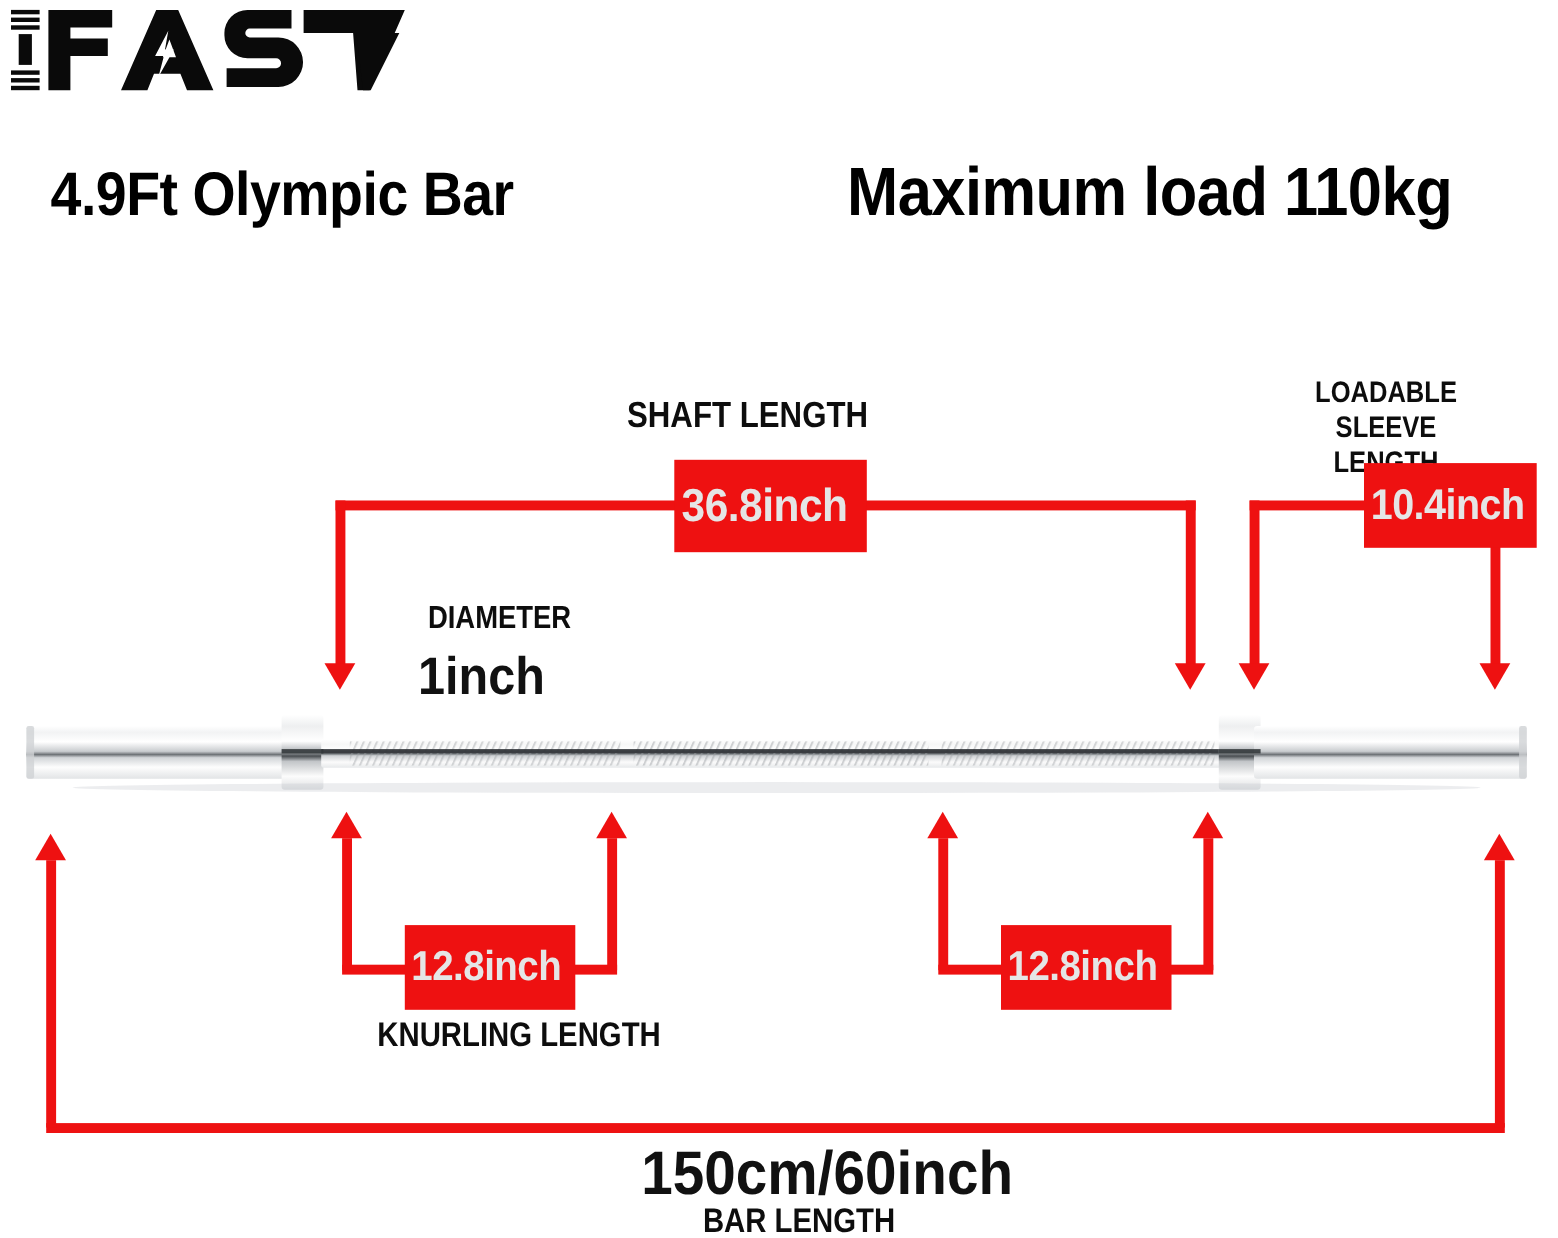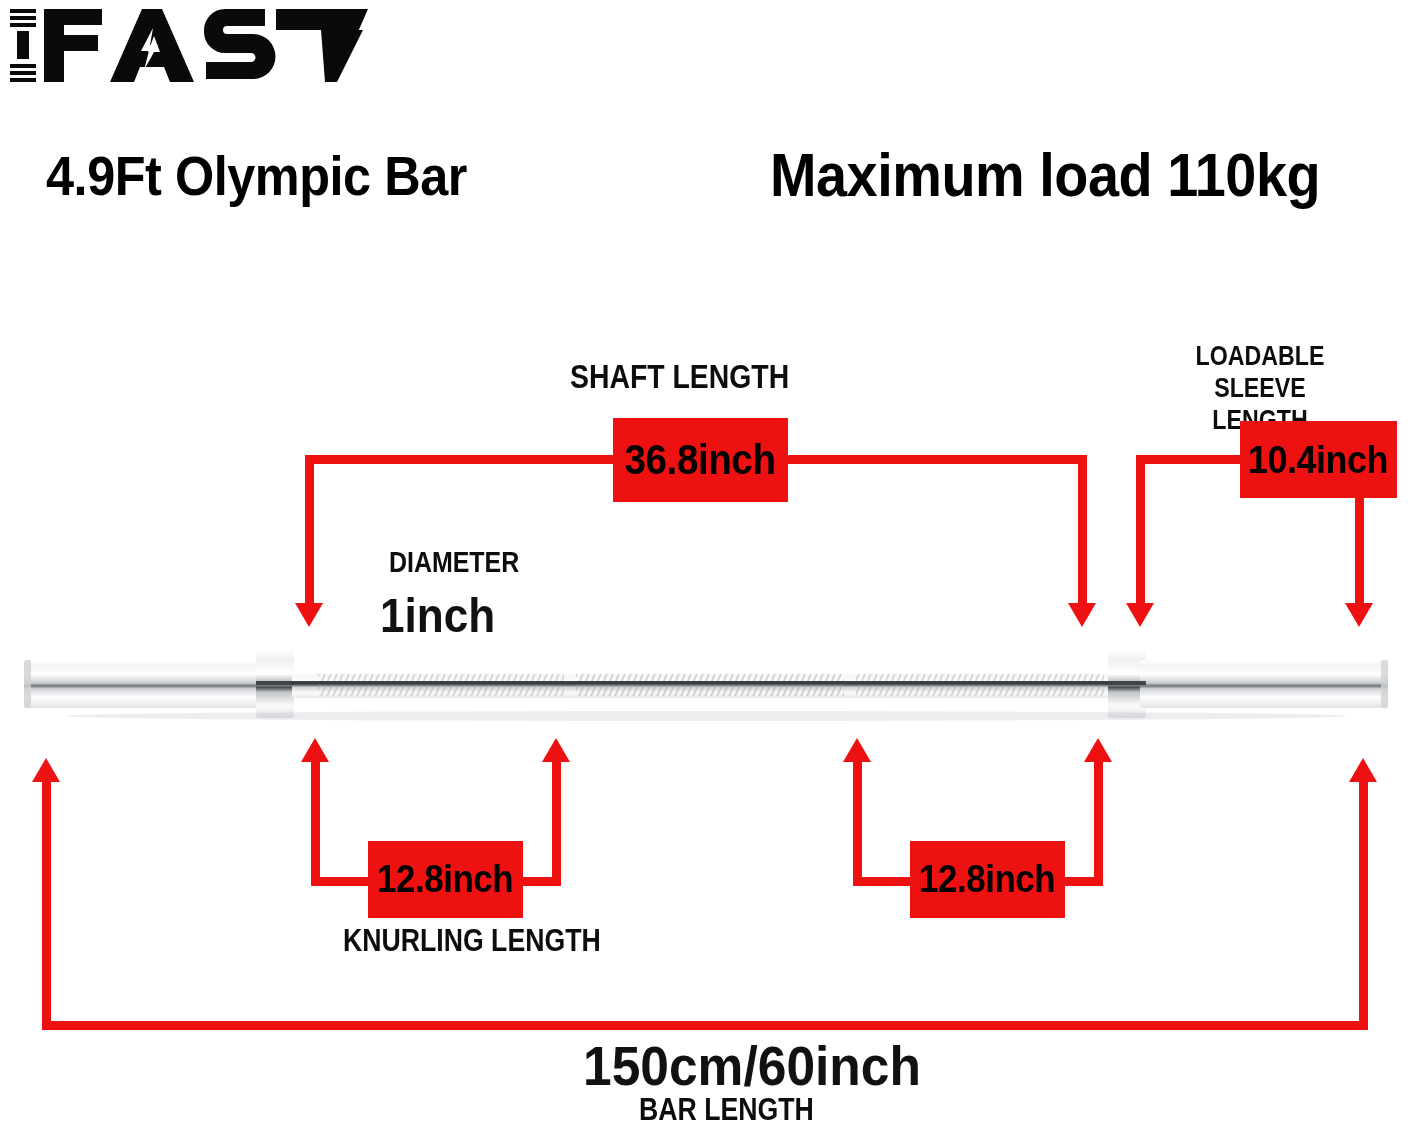--- a/index.html
+++ b/index.html
@@ -120,26 +120,26 @@
   }
 
   
   .rline {
     position: absolute;
     background: var(--red, #ee1111);
   }
   .rbox {
     position: absolute;
     background: #ee1111;
-    color: #000000;
+    color: #e5e5e5;
     font-weight: bold;
     font-family: "Liberation Sans Narrow", "Liberation Sans", sans-serif;
     display: flex;
     align-items: center;
-    justify-content: center;
+    justify-content: flex-start;
     white-space: nowrap;
     letter-spacing: -0.5px;
   }
   .rbox span {
     display: block;
     transform: scaleX(0.92);
   }
   .arrow {
     position: absolute;
     width: 0;

